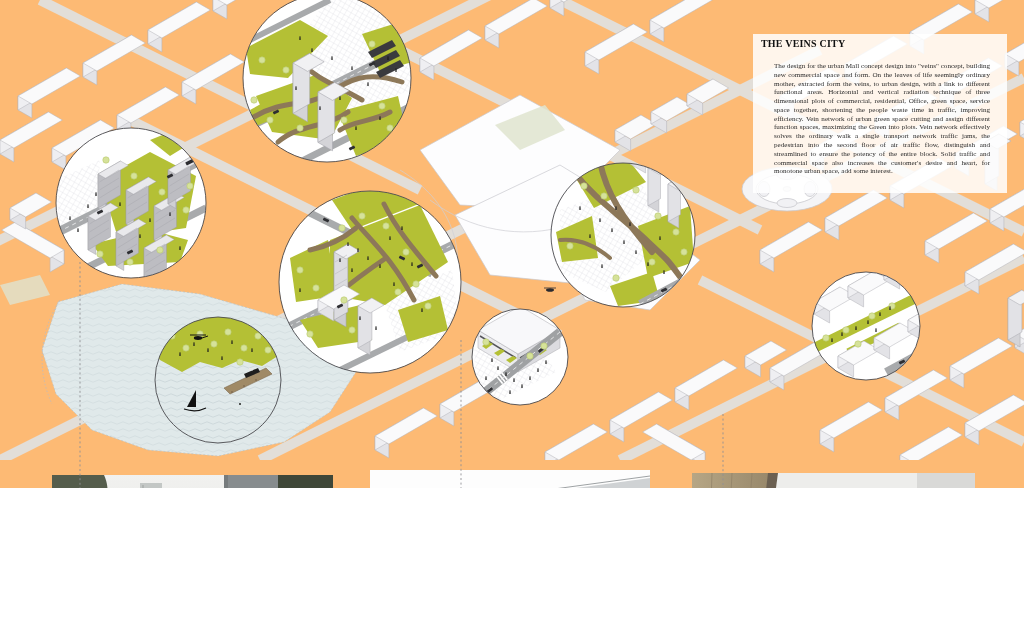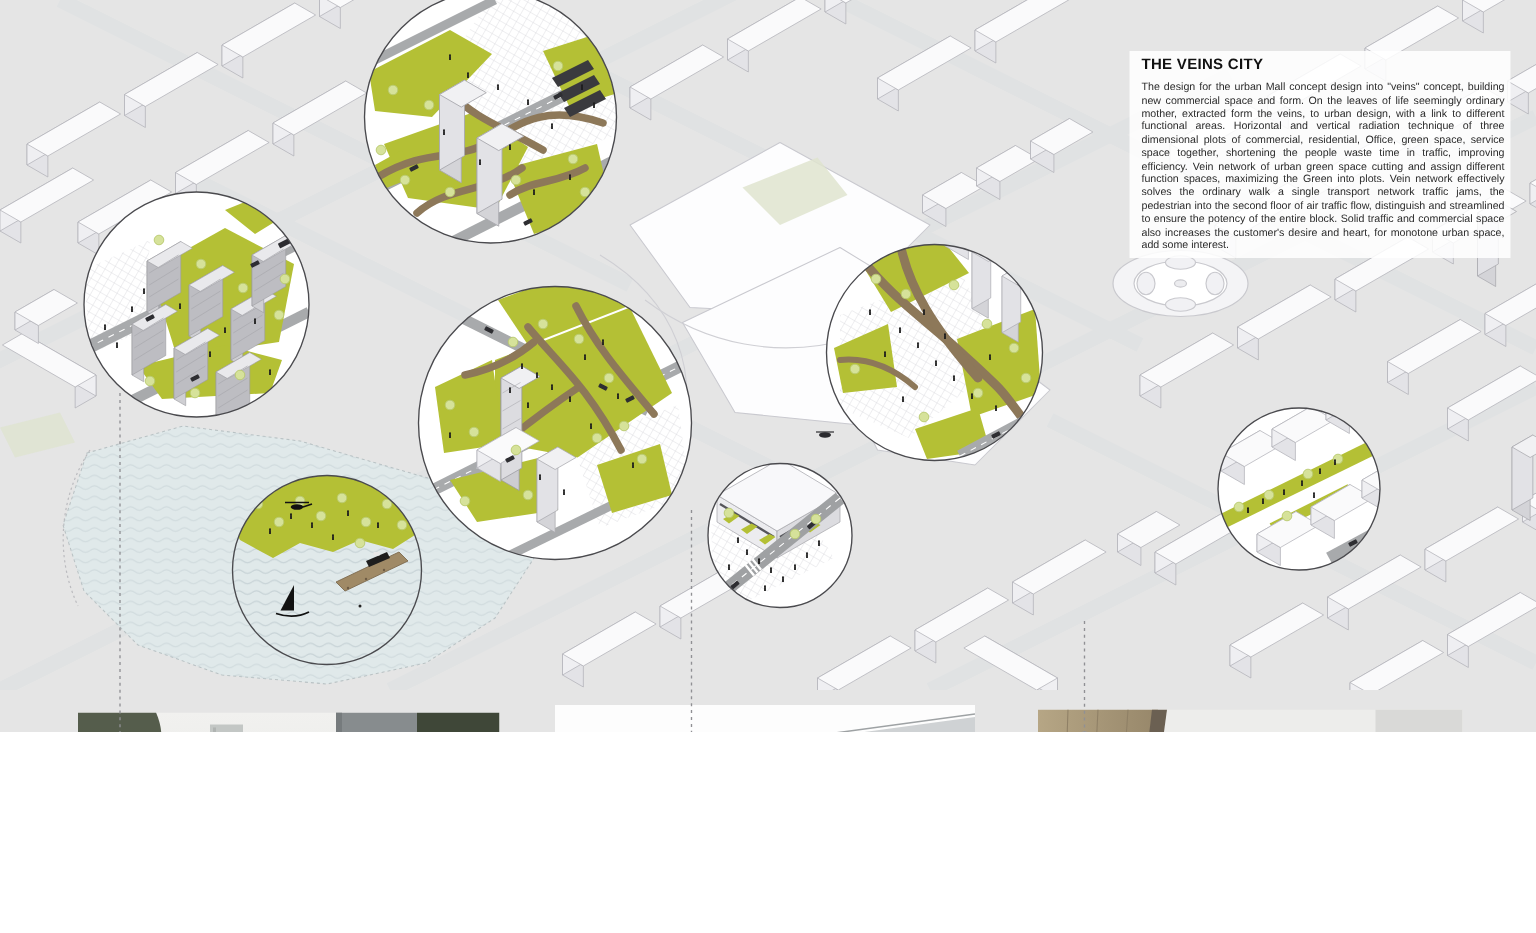--- a/index.html
+++ b/index.html
@@ -1,24 +1,24 @@
 <!DOCTYPE html>
 <html style="--lawn-green: #b4c035; --tree-green: #d6e29a; --vein-brown: #8d7859; --road-gray: #a8aaac; --water: #e0e9ea; --building-top: #fafafb; --building-side: #e7e7ea; --ink: #1c1c1c;"><head>
 <meta charset="utf-8">
 <style>
   html,body{margin:0;padding:0;background:#fff;}
-  .board{position:relative;width:1024px;height:488px;background:#e5e5e5;overflow:hidden;
-         font-family:Liberation Sans, sans-serif;}
+  .board{position:relative;width:1024px;height:488px;background:#fdba74;overflow:hidden;
+         font-family:Liberation Serif, serif;}
   .plan{position:absolute;left:0;top:0;z-index:1;}
   .photo{position:absolute;z-index:2;}
   .photo svg{display:block;}
   .textpanel{position:absolute;left:753px;top:34px;width:254px;z-index:3;
              background:rgba(255,255,255,.86);padding:2px 4px 4px 8px;box-sizing:border-box;}
   .textpanel h1{font-size:10px;font-weight:bold;color:#111;margin:2px 0 5px 0;letter-spacing:.2px;}
-  .textpanel p{font-size:7.1px;line-height:1.24;color:#2b2b2b;margin:0;text-align:justify;}
+  .textpanel p{font-size:7.1px;line-height:1.24;color:#2b2b2b;margin:13px;text-align:justify;}
   .caption{position:absolute;z-index:3;font-size:6.5px;color:#1f1f1f;text-align:center;}
   .cap1{left:52px;top:598px;width:281px;}
   .cap2{left:370px;top:598px;width:280px;}
   .cap3{left:692px;top:598px;width:283px;}
   .overlay{position:absolute;left:0;top:0;z-index:5;pointer-events:none;}
 </style>
 </head>
 <body>
 
 <div class="board">

